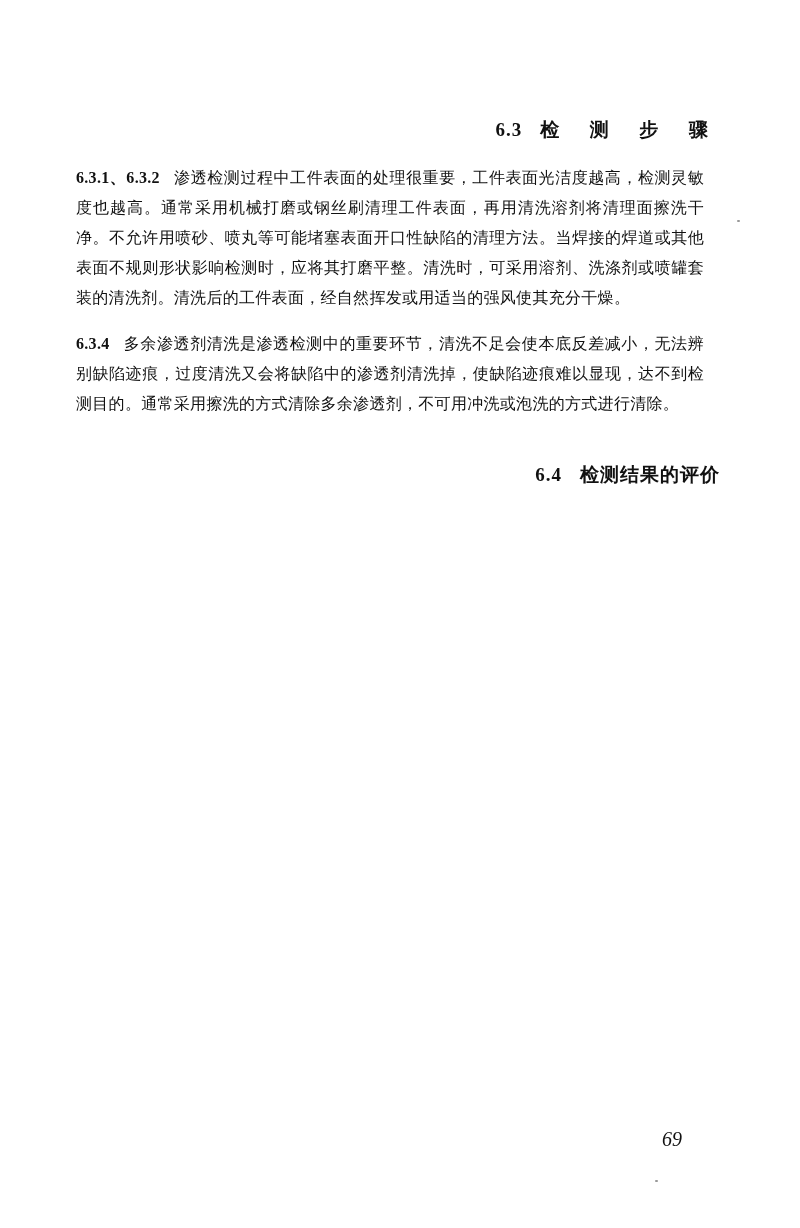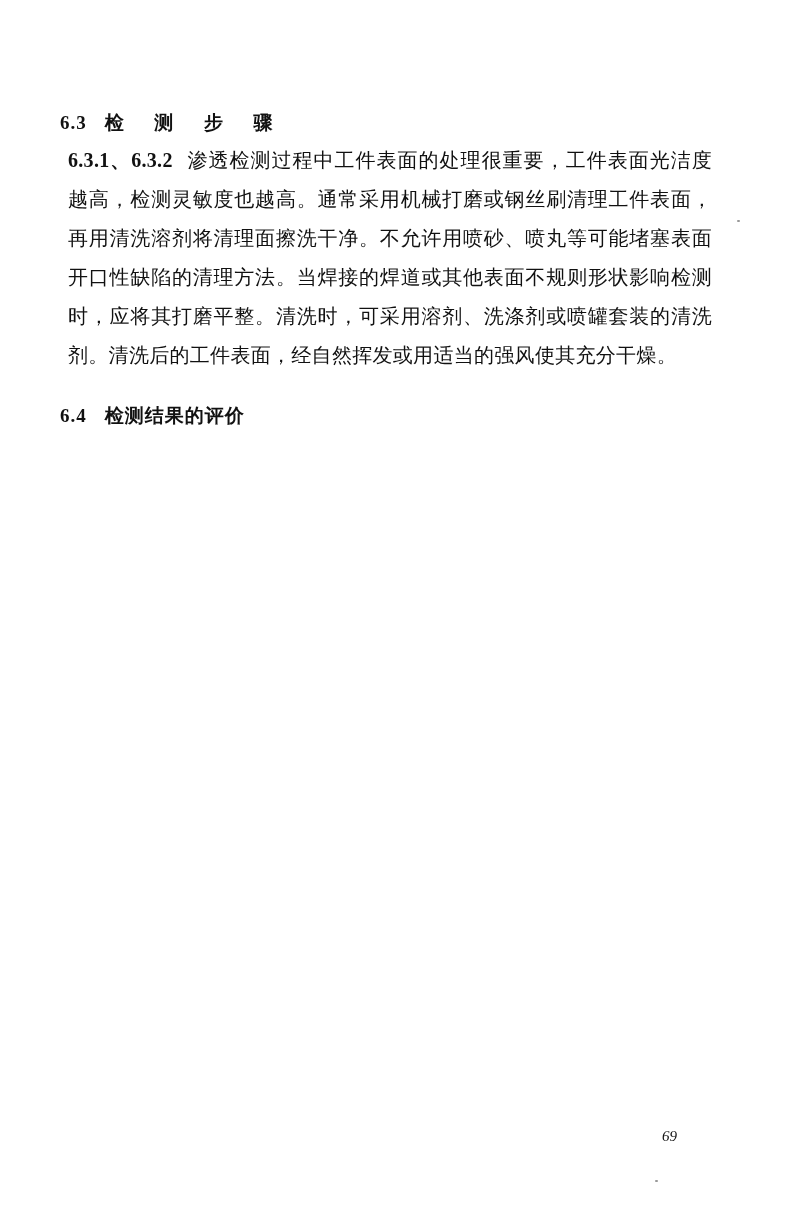--- a/index.html
+++ b/index.html
@@ -15,57 +15,57 @@
       font-family: "DejaVu Serif", "Liberation Serif", serif;
       color: #111111;
     }
     .page {
       position: absolute;
       left: 60px;
       top: 112px;
       width: 660px;
     }
     .section-title {
-      text-align: left;
+      text-align: right;
       font-family: "DejaVu Sans", "Liberation Sans", sans-serif;
       font-weight: bold;
       font-size: 19px;
-      line-height: 20px;
+      line-height: 34px;
       margin: 0 0 8px 0;
       letter-spacing: 1px;
     }
     .section-title .num {
       font-family: "Liberation Serif", "DejaVu Serif", serif;
       margin-right: 18px;
     }
     .section-title.spaced .txt {
       letter-spacing: 12px;
     }
     .para {
-      font-size: 20px;
-      line-height: 39px;
-      margin: 8px;
+      font-size: 16px;
+      line-height: 30px;
+      margin: 16px;
       text-align: justify;
       letter-spacing: 0.3px;
     }
     .para .clause {
       font-family: "Liberation Serif", "DejaVu Serif", serif;
       font-weight: bold;
       margin-right: 14px;
     }
     .gap {
       height: 22px;
     }
     .page-number {
       position: absolute;
       left: 662px;
       top: 1128px;
       font-family: "Liberation Serif", "DejaVu Serif", serif;
       font-style: italic;
-      font-size: 15px;
+      font-size: 20px;
     }
     .speck {
       position: absolute;
       width: 3px;
       height: 2px;
       background: #999;
       border-radius: 1px;
     }
   </style>
 </head>
@@ -74,20 +74,23 @@
 <div class="page">
 
   <h2 class="section-title spaced">
     <span class="num">6.3</span><span class="txt">检 测 步 骤</span>
   </h2>
 
   <p class="para">
     <span class="clause">6.3.1、6.3.2</span><span>渗透检测过程中工件表面的处理很重要，工件表面光洁度越高，检测灵敏度也越高。通常采用机械打磨或钢丝刷清理工件表面，再用清洗溶剂将清理面擦洗干净。不允许用喷砂、喷丸等可能堵塞表面开口性缺陷的清理方法。当焊接的焊道或其他表面不规则形状影响检测时，应将其打磨平整。清洗时，可采用溶剂、洗涤剂或喷罐套装的清洗剂。清洗后的工件表面，经自然挥发或用适当的强风使其充分干燥。</span>
   </p>
 
+  <p class="para">
+    <span class="clause">6.3.4</span><span>多余渗透剂清洗是渗透检测中的重要环节，清洗不足会使本底反差减小，无法辨别缺陷迹痕，过度清洗又会将缺陷中的渗透剂清洗掉，使缺陷迹痕难以显现，达不到检测目的。通常采用擦洗的方式清除多余渗透剂，不可用冲洗或泡洗的方式进行清除。</span>
+  </p>
 
   <div class="gap"></div>
 
   <h2 class="section-title">
     <span class="num">6.4</span><span class="txt">检测结果的评价</span>
   </h2>
 
 
 </div>
 

